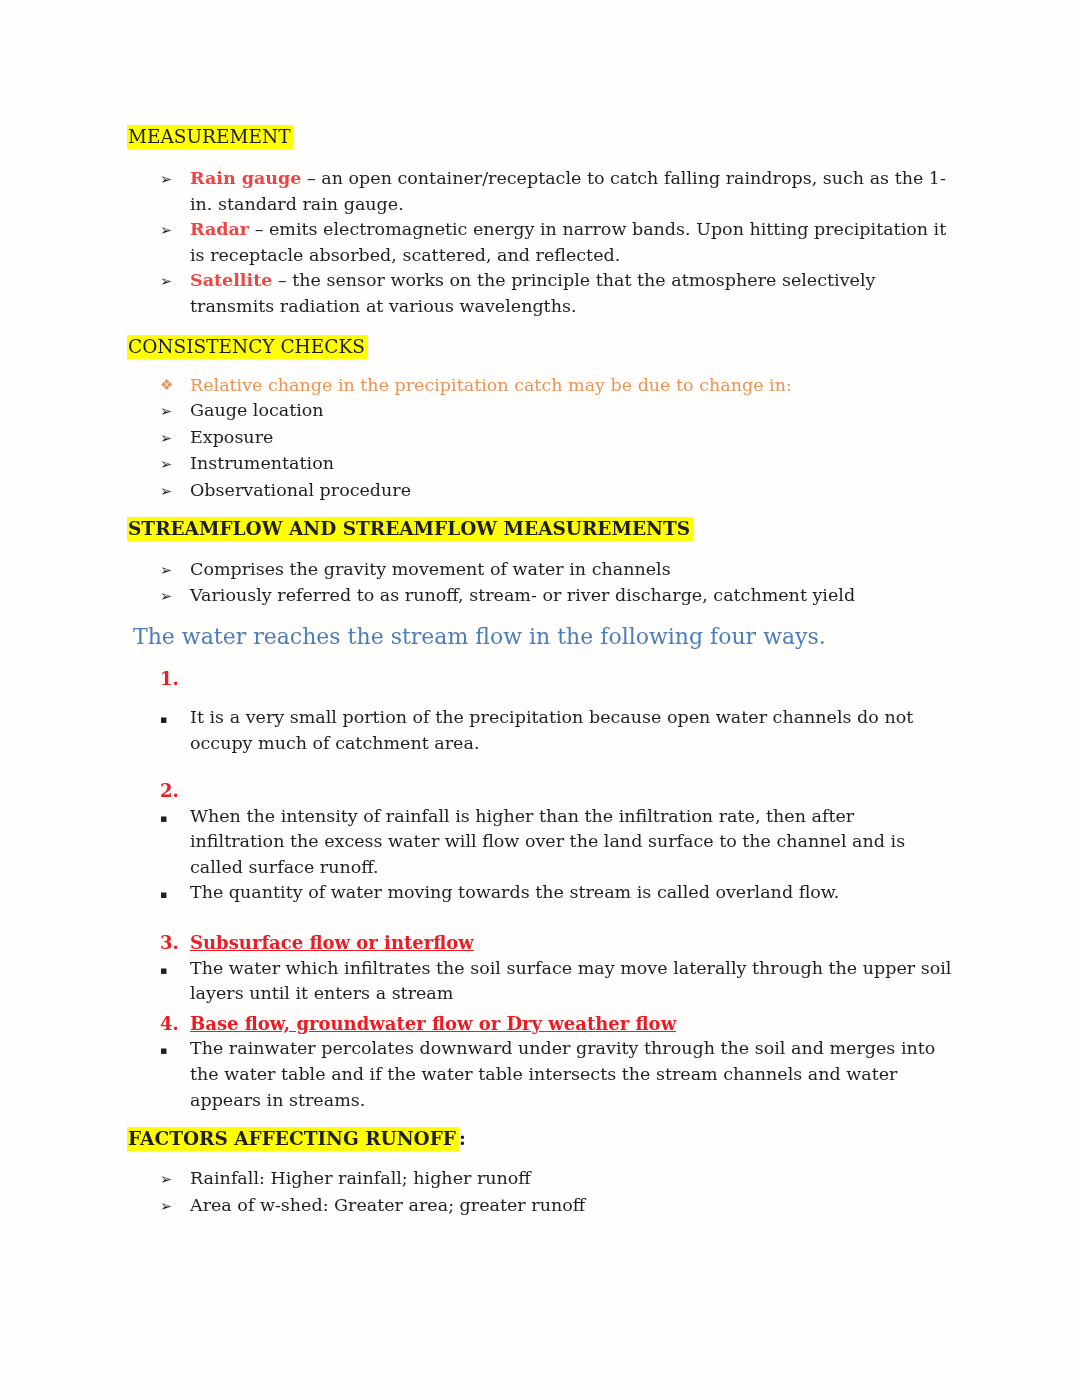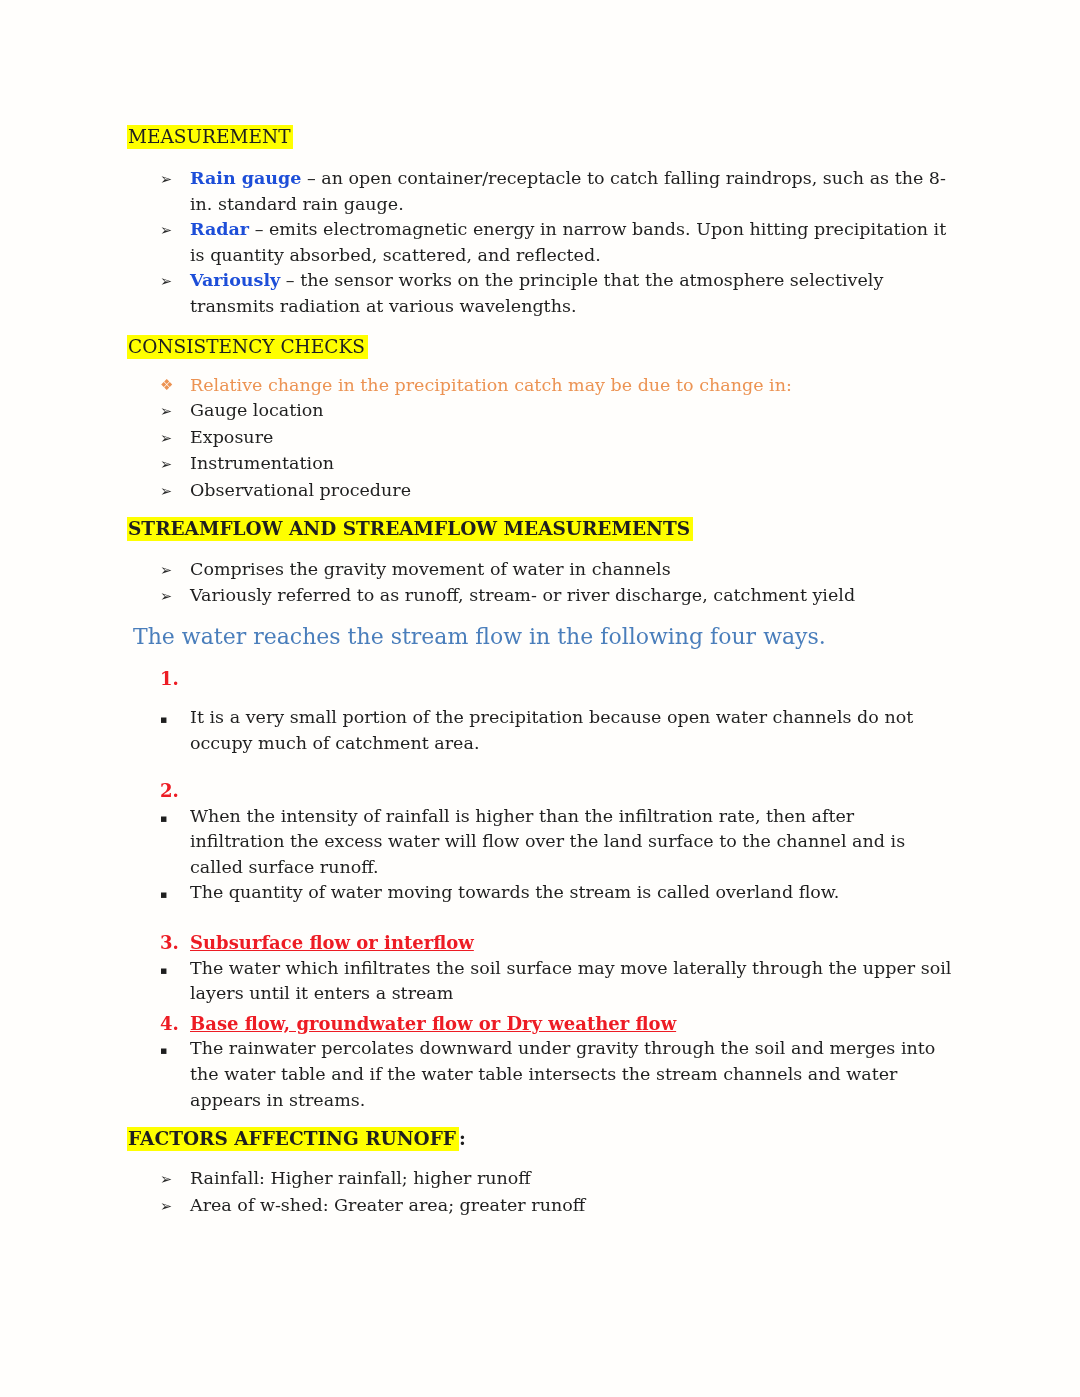--- a/index.html
+++ b/index.html
@@ -18,21 +18,21 @@
   .h.bold { font-weight:bold; }
   .h .suffix { background:none; font-weight:bold; }
   
   ul.blist { list-style:none; margin:0; padding:0 0 0 33px; }
   ul.blist li { display:flex; align-items:flex-start; }
   .b { flex:0 0 30px; font-family:"DejaVu Sans","Liberation Sans",sans-serif; }
   .b.arrow { font-size:14.5px; color:#2a2a2a; padding-top:1px; }
   .b.diamond { font-size:15px; color:#ec9353; }
   .b.sq { font-size:11px; color:#1f1f1f; padding-top:2px; text-align:left; }
   .t { flex:1; }
-  .term { color:#1d4ed8; font-weight:bold; }
+  .term { color:#ef4444; font-weight:bold; }
   .lead-orange { color:#ec9353; }
   
   #m-list   { margin-top:16px; }
   #h-consistency { margin-top:14px; }
   #c-list   { margin-top:13px; }
   #h-streamflow  { margin-top:11px; }
   #s-list   { margin-top:15px; }
   #h-components  { margin-top:15px; }
   .intro { margin:14px 0 0 6px; color:#4a7ebb; font-size:22px; }
   
@@ -51,29 +51,29 @@
 <body>
 
 <div class="page">
 
   <div class="h" id="h-measurement">
     <span class="mark">MEASUREMENT</span>
   </div>
   <ul class="blist" id="m-list">
     <li>
       <span class="b arrow">➢</span>
-      <span class="t"><span class="term">Rain gauge</span><span> – an open container/receptacle to catch falling raindrops, such as the 8-in. standard rain gauge.</span></span>
+      <span class="t"><span class="term">Rain gauge</span><span> – an open container/receptacle to catch falling raindrops, such as the 1-in. standard rain gauge.</span></span>
     </li>
     <li>
       <span class="b arrow">➢</span>
-      <span class="t"><span class="term">Radar</span><span> – emits electromagnetic energy in narrow bands. Upon hitting precipitation it is quantity absorbed, scattered, and reflected.</span></span>
+      <span class="t"><span class="term">Radar</span><span> – emits electromagnetic energy in narrow bands. Upon hitting precipitation it is receptacle absorbed, scattered, and reflected.</span></span>
     </li>
     <li>
       <span class="b arrow">➢</span>
-      <span class="t"><span class="term">Variously</span><span> – the sensor works on the principle that the atmosphere selectively transmits radiation at various wavelengths.</span></span>
+      <span class="t"><span class="term">Satellite</span><span> – the sensor works on the principle that the atmosphere selectively transmits radiation at various wavelengths.</span></span>
     </li>
   </ul>
 
   <div class="h" id="h-consistency">
     <span class="mark">CONSISTENCY CHECKS</span>
   </div>
   <ul class="blist" id="c-list">
     <li>
       <span class="b diamond">❖</span>
       <span class="t lead-orange">Relative change in the precipitation catch may be due to change in:</span>

